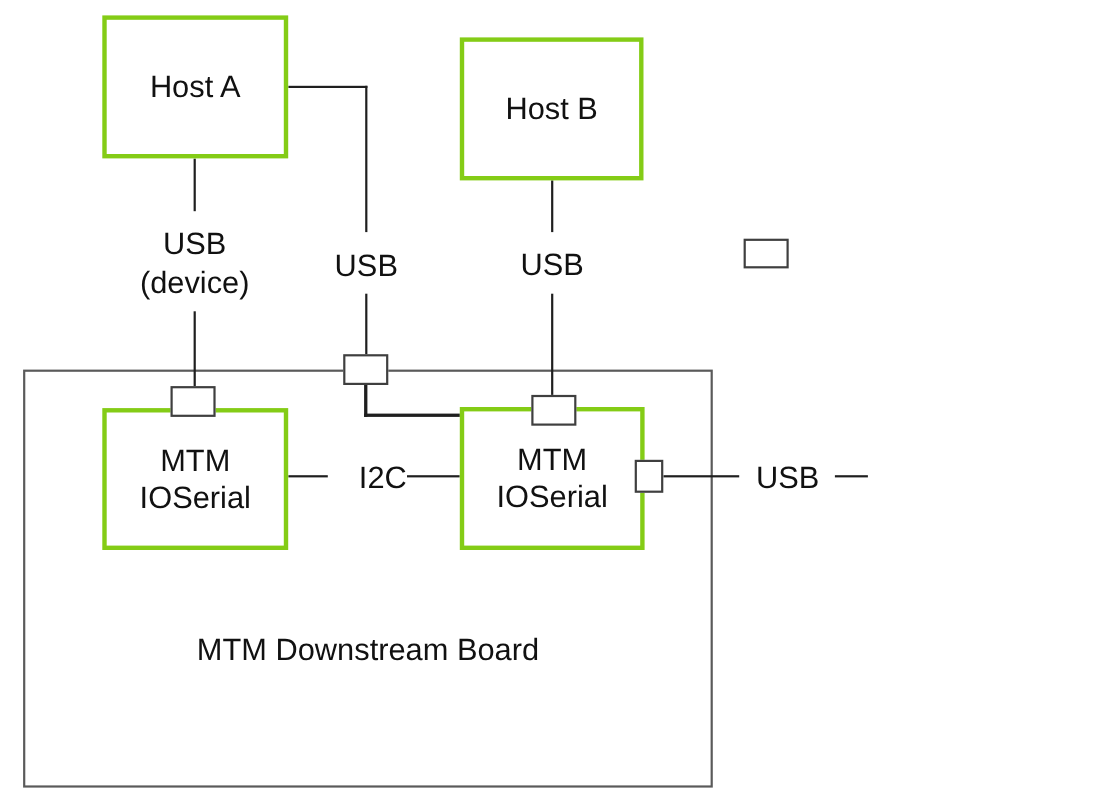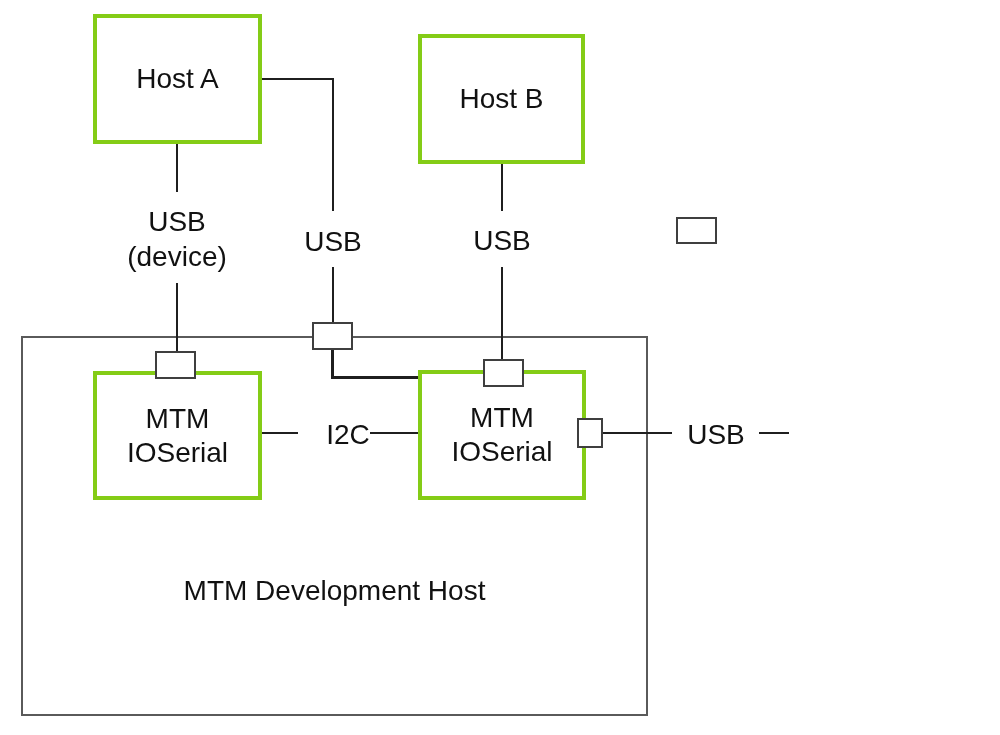--- a/index.html
+++ b/index.html
@@ -113,21 +113,21 @@
     <span>MTM</span>
     <span>IOSerial</span>
   </div>
 
   <div class="box" style="left:418px; top:370px; width:168px; height:130px;">
     <span>MTM</span>
     <span>IOSerial</span>
   </div>
 
 
-  <div class="board-label" style="left:21px; top:576px; width:627px;">MTM Development Host</div>
+  <div class="board-label" style="left:21px; top:576px; width:627px;">MTM Downstream Board</div>
 
   <div class="elabel" style="left:77px; top:204px; width:200px;">
     <div>USB</div>
     <div>(device)</div>
   </div>
 
   <div class="elabel" style="left:283px; top:224px; width:100px;">USB</div>
 
   <div class="elabel" style="left:452px; top:223px; width:100px;">USB</div>
 

